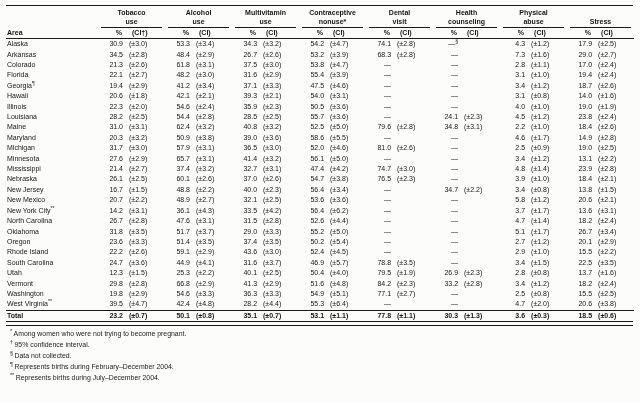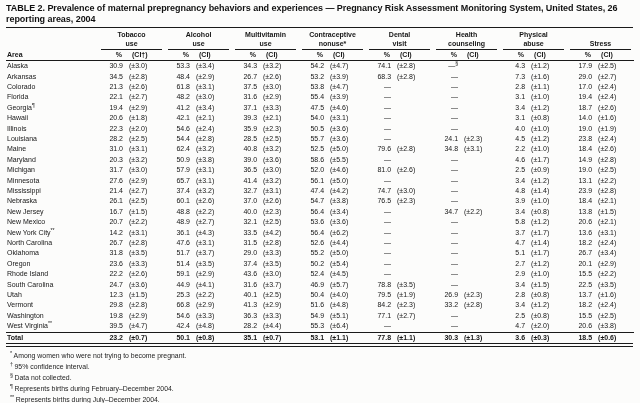--- a/index.html
+++ b/index.html
@@ -32,21 +32,20 @@
   tr.total td{font-weight:bold;border-top:1px solid #1a1a1a;}
   sup{font-size:5.2px;line-height:0;}
   .double-rule{border-top:1.5px solid #1a1a1a;border-bottom:0.8px solid #1a1a1a;height:2.4px;}
   .footnotes{margin-top:2.5px;font-size:6.9px;line-height:1.27;padding-left:4px;color:#1b1b1b;}
   .fn .mk{font-size:5.4px;vertical-align:super;margin-right:1.5px;}
 </style>
 </head>
 <body>
 
 <div class="page">
-  <div class="title">TABLE 2. Prevalence of maternal prepregnancy behaviors and experiences — Pregnancy Risk Assessment Monitoring System, United States, 26 reporting areas, 2004</div>
   <div class="top-rule"></div>
   <table>
     <colgroup id="cols">
         <col style="width: 92px;">
         <col style="width: 26px;">
         <col style="width: 41px;">
         <col style="width: 26px;">
         <col style="width: 41px;">
         <col style="width: 26px;">
         <col style="width: 41px;">

